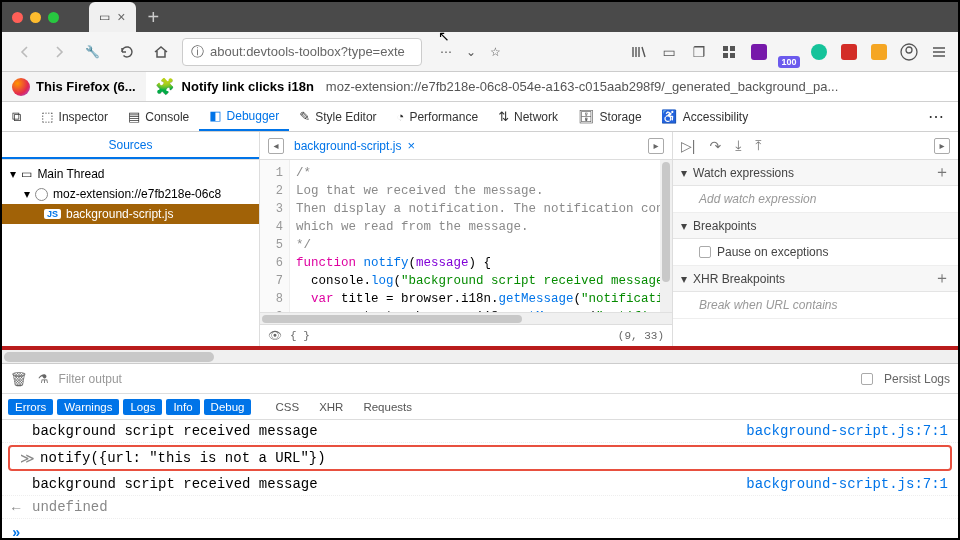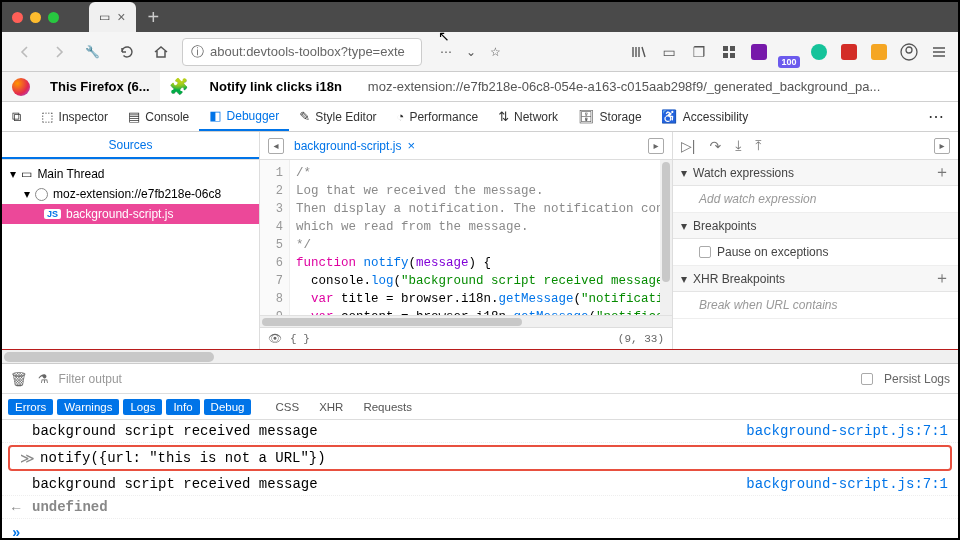--- a/index.html
+++ b/index.html
@@ -23,42 +23,42 @@
 .urlbar { flex: 0 0 240px; height: 28px; border: 1px solid #ccc; border-radius: 4px; background: #fff; display: flex; align-items: center; padding: 0 8px; font-size: 13px; color: #666; gap: 6px; overflow: hidden; white-space: nowrap; }
 .url-actions { display: flex; gap: 14px; margin-left: 10px; color: #555; }
 .spacer { flex: 1; }
 .ext-icons { display: flex; gap: 12px; align-items: center; color: #555; }
 .ext-ico { width: 18px; height: 18px; display: flex; align-items: center; justify-content: center; font-size: 14px; }
 .badge-100 { background: #6b5aed; color: #fff; border-radius: 3px; font-size: 9px; padding: 1px 3px; font-weight: bold; margin-top: 20px; }
 .sq-ico { width: 16px; height: 16px; border-radius: 3px; display: inline-block; }
 
 
 .extbar { height: 30px; background: #fff; border-bottom: 1px solid #d0d0d0; display: flex; align-items: center; font-size: 13px; overflow: hidden; white-space: nowrap; }
-.ext-seg { display: flex; align-items: center; gap: 20px; padding: 0 10px; height: 100%; font-weight: 600; }
+.ext-seg { display: flex; align-items: center; gap: 6px; padding: 0 10px; height: 100%; font-weight: 600; }
 .ext-seg.sel { background: #f4f4f4; }
 .ff-ico { width: 18px; height: 18px; border-radius: 50%; background: radial-gradient(circle at 30% 30%, #ff9500, #e22850 60%, #9059ff); }
 .puzzle { font-size: 16px; }
 .ext-path { color: #555; font-weight: normal; padding-left: 6px; }
 
 
 .devtabs { height: 30px; border-bottom: 1px solid #d0d0d0; display: flex; align-items: stretch; font-size: 12px; color: #333; }
 .devtab { display: flex; align-items: center; gap: 5px; padding: 0 10px; cursor: pointer; }
 .devtab.active { color: #0074e8; border-bottom: 2px solid #0074e8; }
 .devtab .ico { font-size: 13px; }
 .devtabs .more { margin-left: auto; padding: 0 14px; display: flex; align-items: center; font-size: 16px; }
 
 
-.debugger { display: flex; height: 218px; border-bottom: 1px solid #b91c1c; justify-content: center; }
+.debugger { display: flex; height: 218px; border-bottom: 4px solid #b91c1c; justify-content: center; }
 .db-left { width: 258px; border-right: 1px solid #ddd; display: flex; flex-direction: column; }
 .db-left-tabs { height: 28px; display: flex; border-bottom: 1px solid #ddd; }
 .db-ltab { flex: 1; display: flex; align-items: center; justify-content: center; font-size: 12px; cursor: pointer; }
 .db-ltab.active { border-bottom: 2px solid #0074e8; color: #0074e8; }
 .tree { padding: 4px 0; font-size: 12px; }
 .tree-row { display: flex; align-items: center; gap: 5px; padding: 3px 8px; white-space: nowrap; overflow: hidden; }
-.tree-row.sel { background: #ec4899; color: #fff; }
+.tree-row.sel { background: #a16207; color: #fff; }
 .js-badge { background: #0074e8; color: #fff; font-size: 9px; padding: 0 3px; border-radius: 2px; font-weight: bold; }
 .tree-row.sel .js-badge { background: #fff; color: #0074e8; }
 .globe { width: 13px; height: 13px; border: 1px solid #888; border-radius: 50%; position: relative; }
 
 .db-mid { flex: 1; display: flex; flex-direction: column; border-right: 1px solid #ddd; min-width: 0; }
 .file-tab-row { height: 28px; border-bottom: 1px solid #ddd; display: flex; align-items: center; padding: 0 8px; gap: 10px; font-size: 12px; }
 .file-tab { color: #0074e8; display: flex; gap: 6px; align-items: center; }
 .file-tab .x { font-size: 13px; cursor: pointer; }
 .tog { width: 16px; height: 16px; border: 1px solid #aaa; border-radius: 2px; display: flex; align-items: center; justify-content: center; font-size: 10px; color: #666; }
 .code-area { flex: 1; display: flex; overflow: hidden; position: relative; }
@@ -86,21 +86,21 @@
 .con-top { height: 30px; border-bottom: 1px solid #ddd; display: flex; align-items: center; padding: 0 8px; gap: 10px; font-size: 12px; color: #666; }
 .con-top .persist { margin-left: auto; display: flex; align-items: center; gap: 5px; }
 .con-filters { height: 26px; border-bottom: 1px solid #ddd; display: flex; align-items: center; padding: 0 6px; gap: 4px; font-size: 11.5px; }
 .pill { background: #0074e8; color: #fff; padding: 2px 7px; border-radius: 2px; cursor: pointer; }
 .plain-f { padding: 2px 8px; color: #555; cursor: pointer; }
 .con-body { font-size: 14px; }
 .con-line { display: flex; padding: 3px 10px 3px 30px; border-bottom: 1px dotted #eee; position: relative; }
 .con-line .src { margin-left: auto; color: #0074e8; white-space: nowrap; }
 .con-input-line { border: 2px solid #e8503f; border-radius: 4px; margin: 2px 6px; position: relative; }
 .con-marker { position: absolute; left: 10px; color: #888; }
-.con-ret { color: #888; font-weight: bold; }
+.con-ret { color: #888; }
 .con-prompt { padding: 6px 10px; color: #0074e8; font-weight: bold; font-size: 14px; }
 .trash { font-size: 14px; }
 
 svg { display: block; }
 </style>
 </head>
 <body>
 
 <div class="titlebar">
   <div class="traffic">

